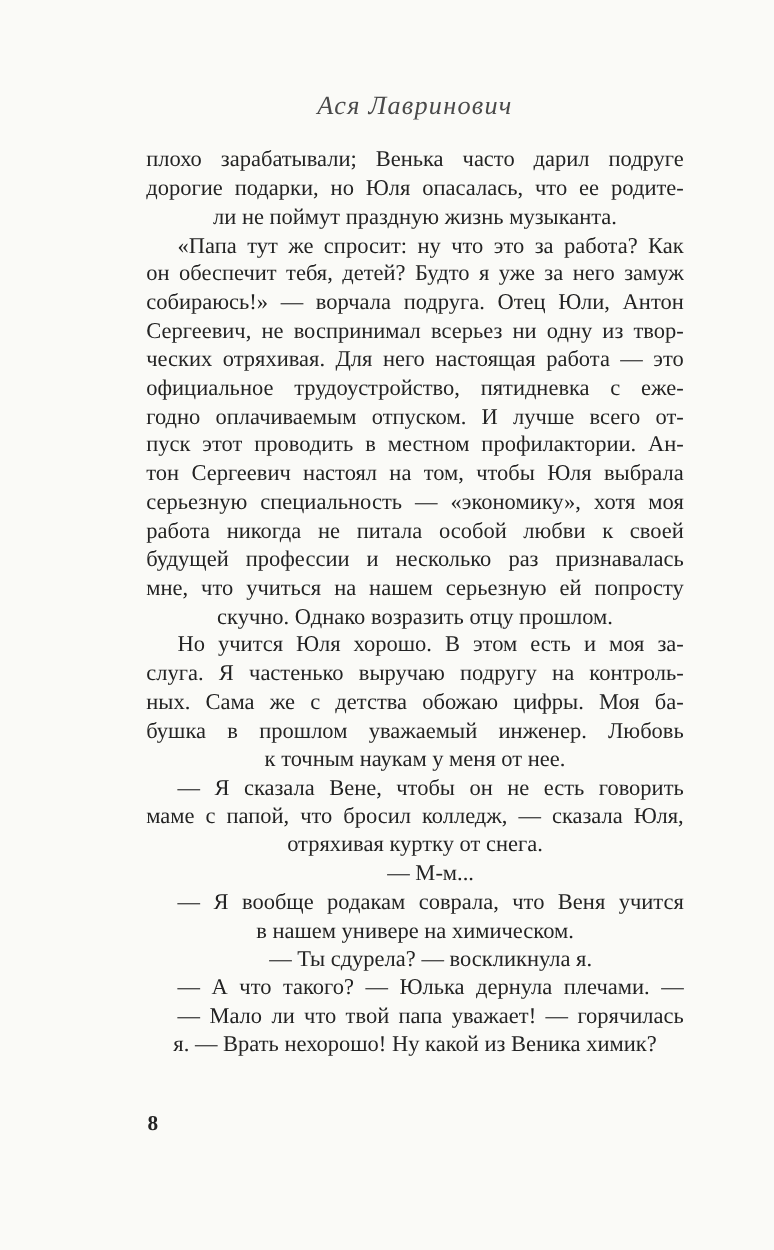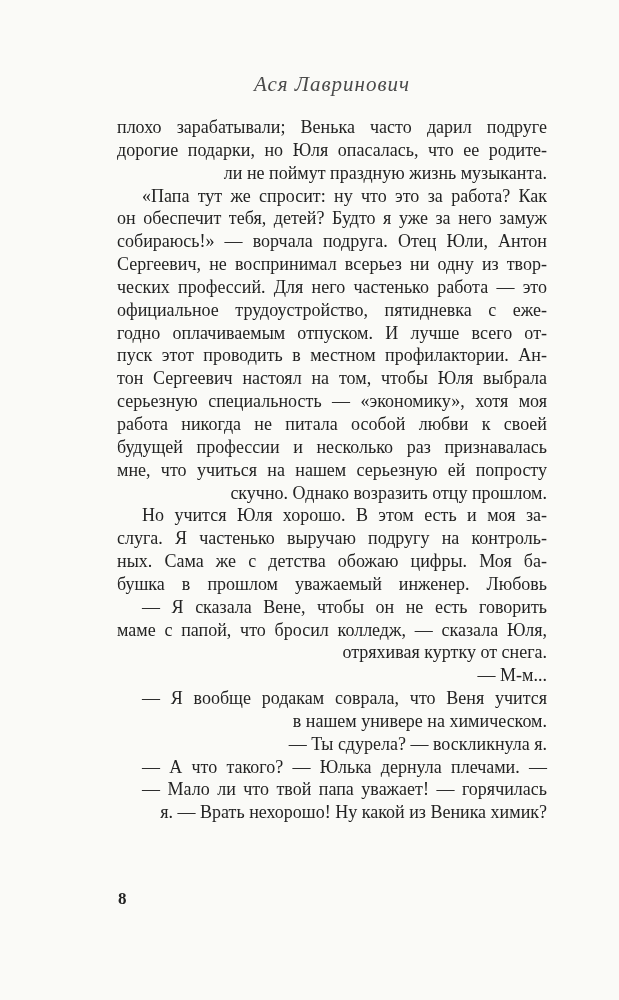--- a/index.html
+++ b/index.html
@@ -41,21 +41,21 @@
   }
   .line {
     height: 22.85px;
     line-height: 22.85px;
   }
   .line.just {
     text-align: justify;
     text-align-last: justify;
   }
   .line.last {
-    text-align: right;
+    text-align: center;
   }
   .line.indent {
     text-indent: 25px;
   }
   .pagenum {
     position: absolute;
     top: 889px;
     left: 118px;
     font-size: 17px;
     font-weight: bold;
@@ -69,34 +69,35 @@
   <div class="running-head">Ася Лавринович</div>
 
   <div class="text-block">
       <div class="line just">плохо зарабатывали; Венька часто дарил подруге</div>
       <div class="line just">дорогие подарки, но Юля опасалась, что ее родите-</div>
       <div class="line last">ли не поймут праздную жизнь музыканта.</div>
       <div class="line just indent">«Папа тут же спросит: ну что это за работа? Как</div>
       <div class="line just">он обеспечит тебя, детей? Будто я уже за него замуж</div>
       <div class="line just">собираюсь!» — ворчала подруга. Отец Юли, Антон</div>
       <div class="line just">Сергеевич, не воспринимал всерьез ни одну из твор-</div>
-      <div class="line just">ческих профессий. Для него частенько работа — это</div>
+      <div class="line just">ческих отряхивая. Для него настоящая работа — это</div>
       <div class="line just">официальное трудоустройство, пятидневка с еже-</div>
       <div class="line just">годно оплачиваемым отпуском. И лучше всего от-</div>
       <div class="line just">пуск этот проводить в местном профилактории. Ан-</div>
       <div class="line just">тон Сергеевич настоял на том, чтобы Юля выбрала</div>
       <div class="line just">серьезную специальность — «экономику», хотя моя</div>
       <div class="line just">работа никогда не питала особой любви к своей</div>
       <div class="line just">будущей профессии и несколько раз признавалась</div>
       <div class="line just">мне, что учиться на нашем серьезную ей попросту</div>
       <div class="line last">скучно. Однако возразить отцу прошлом.</div>
       <div class="line just indent">Но учится Юля хорошо. В этом есть и моя за-</div>
       <div class="line just">слуга. Я частенько выручаю подругу на контроль-</div>
       <div class="line just">ных. Сама же с детства обожаю цифры. Моя ба-</div>
       <div class="line just">бушка в прошлом уважаемый инженер. Любовь</div>
+      <div class="line last">к точным наукам у меня от нее.</div>
       <div class="line just indent">— Я сказала Вене, чтобы он не есть говорить</div>
       <div class="line just">маме с папой, что бросил колледж, — сказала Юля,</div>
       <div class="line last">отряхивая куртку от снега.</div>
       <div class="line last indent">— М-м...</div>
       <div class="line just indent">— Я вообще родакам соврала, что Веня учится</div>
       <div class="line last">в нашем универе на химическом.</div>
       <div class="line last indent">— Ты сдурела? — воскликнула я.</div>
       <div class="line just indent">— А что такого? — Юлька дернула плечами. —</div>
       <div class="line just indent">— Мало ли что твой папа уважает! — горячилась</div>
       <div class="line last">я. — Врать нехорошо! Ну какой из Веника химик?</div>

